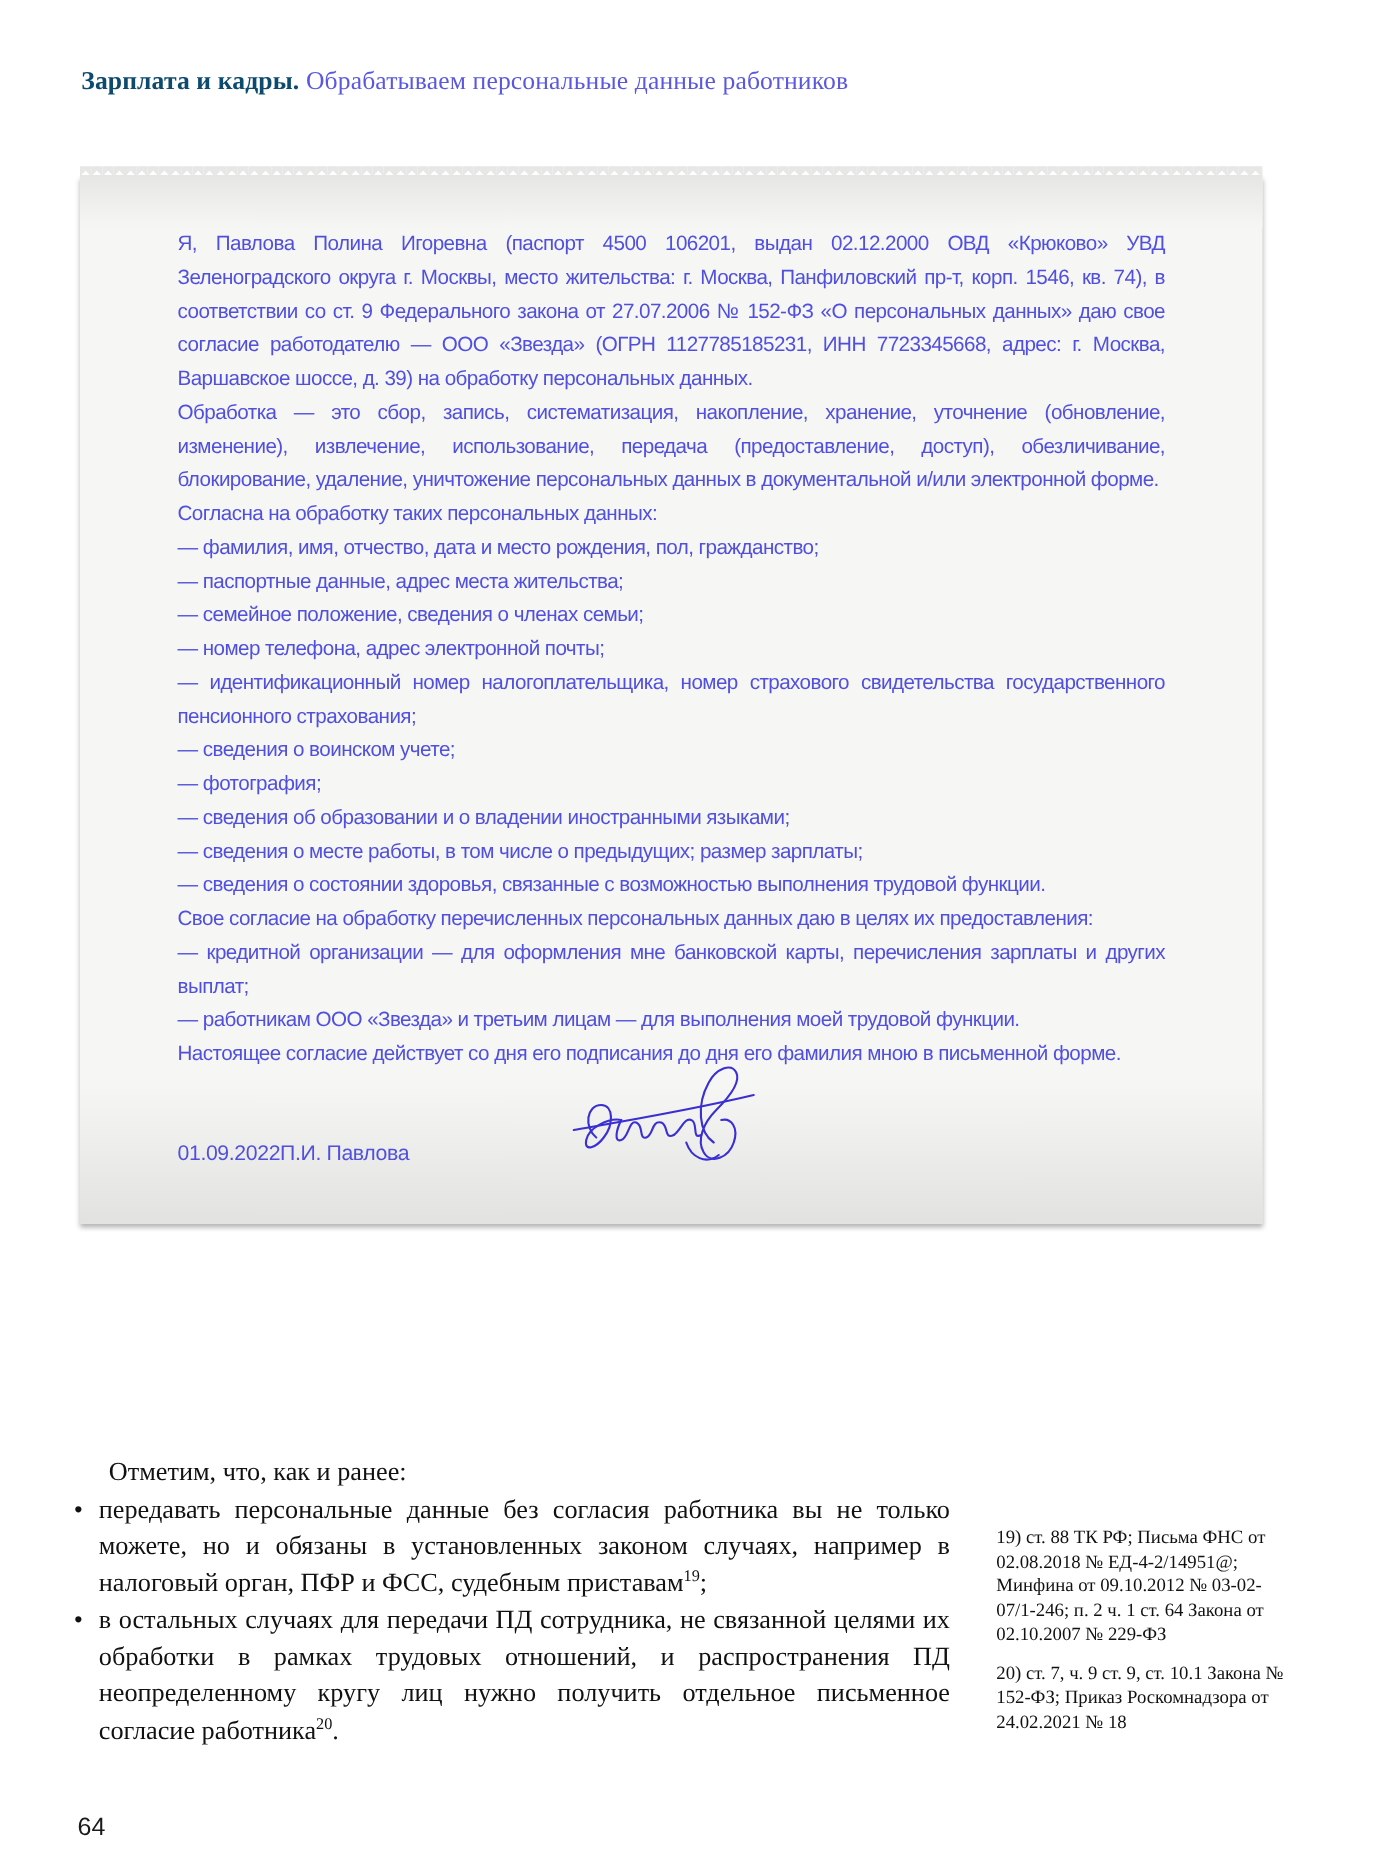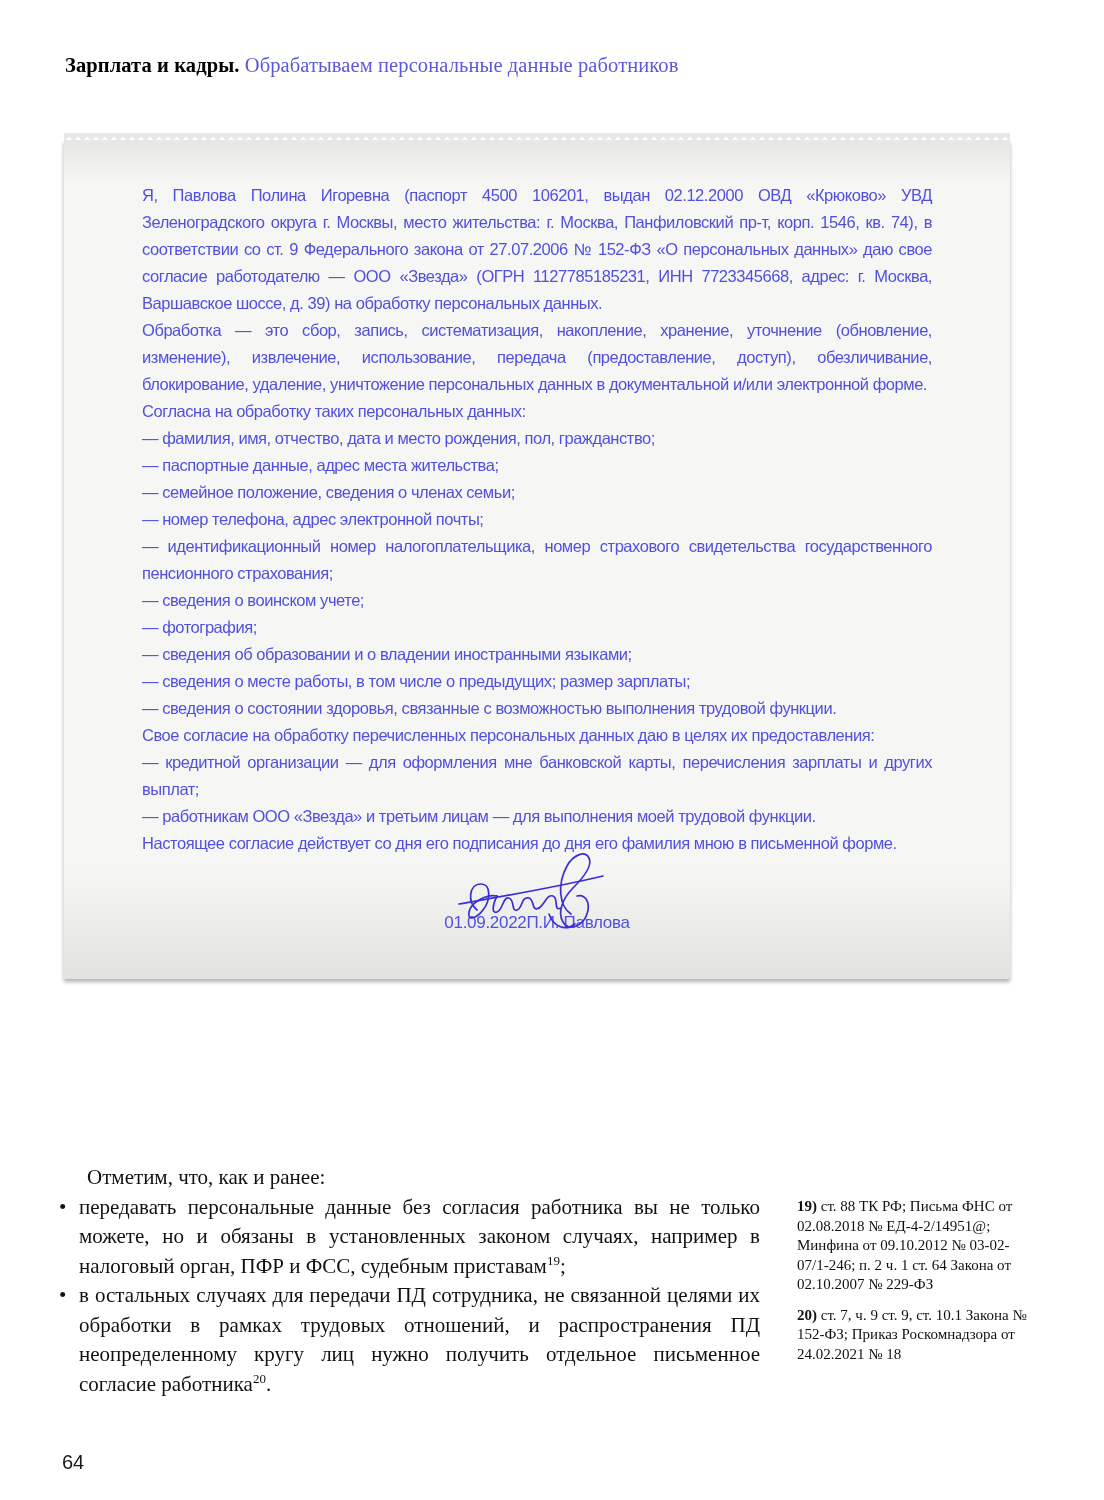--- a/index.html
+++ b/index.html
@@ -12,21 +12,21 @@
     overflow: hidden;
   }
 
   
   .page-header {
     position: absolute; left: 65px; top: 52px;
     font-size: 20.5px; line-height: 26px;
     letter-spacing: 0.1px;
     white-space: nowrap;
   }
-  .page-header .hdr-bold { font-weight: bold; color: #000000; }
+  .page-header .hdr-bold { font-weight: bold; color: #0c4a6e; }
   .page-header .hdr-rest { font-weight: normal; color: #5a58de; }
 
   
   .doc-card {
     position: absolute; left: 64px; top: 140px;
     width: 946px;
     background: #f6f6f4;
     box-shadow: 0 3px 4px rgba(0,0,0,0.30);
   }
   
@@ -60,37 +60,38 @@
     text-align: justify;
   }
   .doc-body p { }
   .doc-body p.tight { margin-top: 0; }
 
   .doc-footer {
     position: relative;
     margin-top: 10px;
     height: 112px;
     padding: 0 78px;
-    display: flex; align-items: center; justify-content: center;
+    display: flex; align-items: center; justify-content: flex-start;
     background: linear-gradient(to bottom, rgba(230,230,228,0) 0%, #e2e2e0 100%);
     font-family: "Liberation Sans", sans-serif;
     font-size: 17px; letter-spacing: -0.3px;
     color: #5150de;
   }
   .signature-wrap {
     position: absolute; left: 50%; bottom: 34px;
     transform: translateX(-50%);
     pointer-events: none;
   }
 
   
   .article {
     position: absolute; left: 57px; top: 1163px;
     width: 990px;
     display: flex;
+    align-items: flex-end;
   }
   .article-main {
     width: 703px;
     font-size: 21px; line-height: 29.5px;
     text-align: justify;
     color: #111111;
   }
   .article-main .intro { text-indent: 30px; text-align: left; }
   .article-main ul { list-style: none; }
   .article-main li {
@@ -103,21 +104,21 @@
   .article-main sup { font-size: 13px; line-height: 0; }
 
   .footnotes {
     width: 230px;
     margin-left: 37px;
     padding-top: 34px;
     font-size: 15px; line-height: 19.5px;
     color: #111111;
   }
   .footnote { margin-bottom: 11px; }
-  .footnote b { font-weight: bold; }
+  .footnote b { font-weight: normal; }
 
   .page-number {
     position: absolute; left: 62px; bottom: 26px;
     font-family: "Liberation Sans", sans-serif;
     font-size: 20px; color: #1a1a1a;
   }
 </style>
 </head>
 <body>
 

